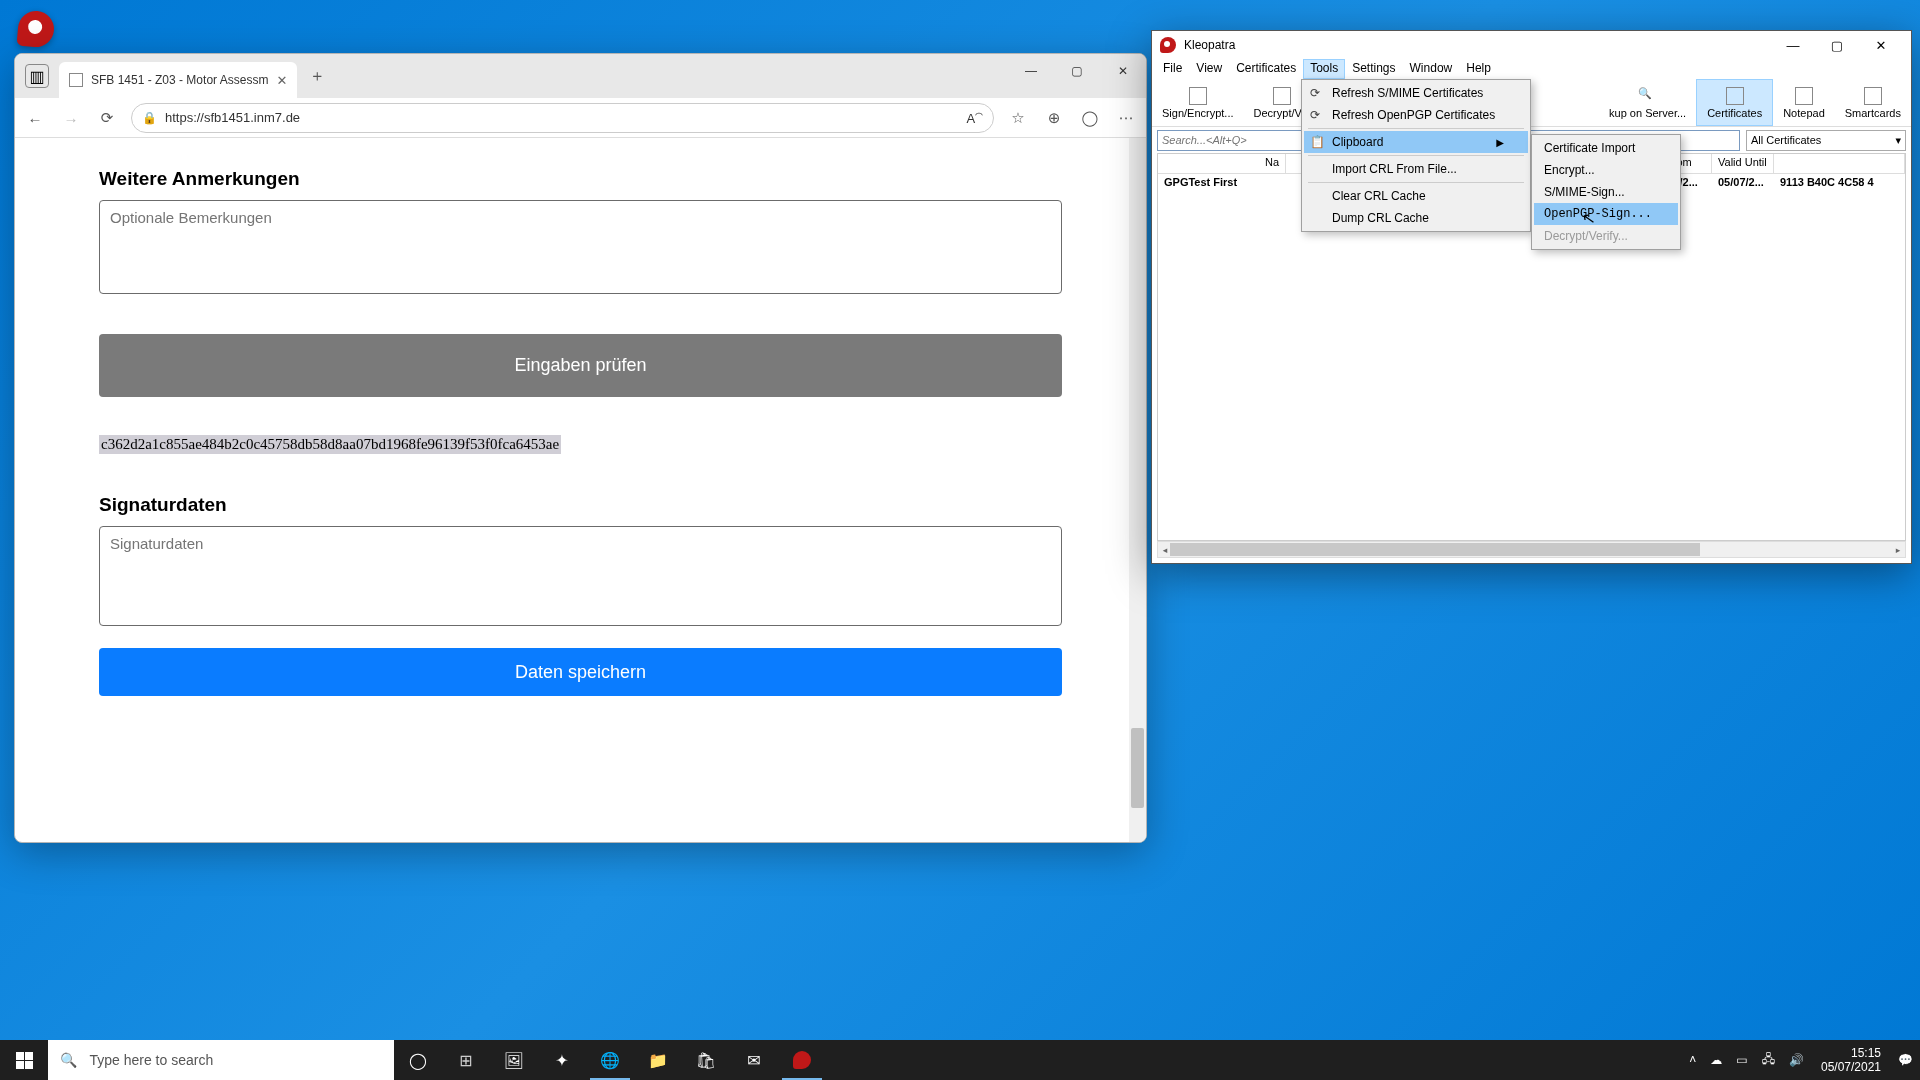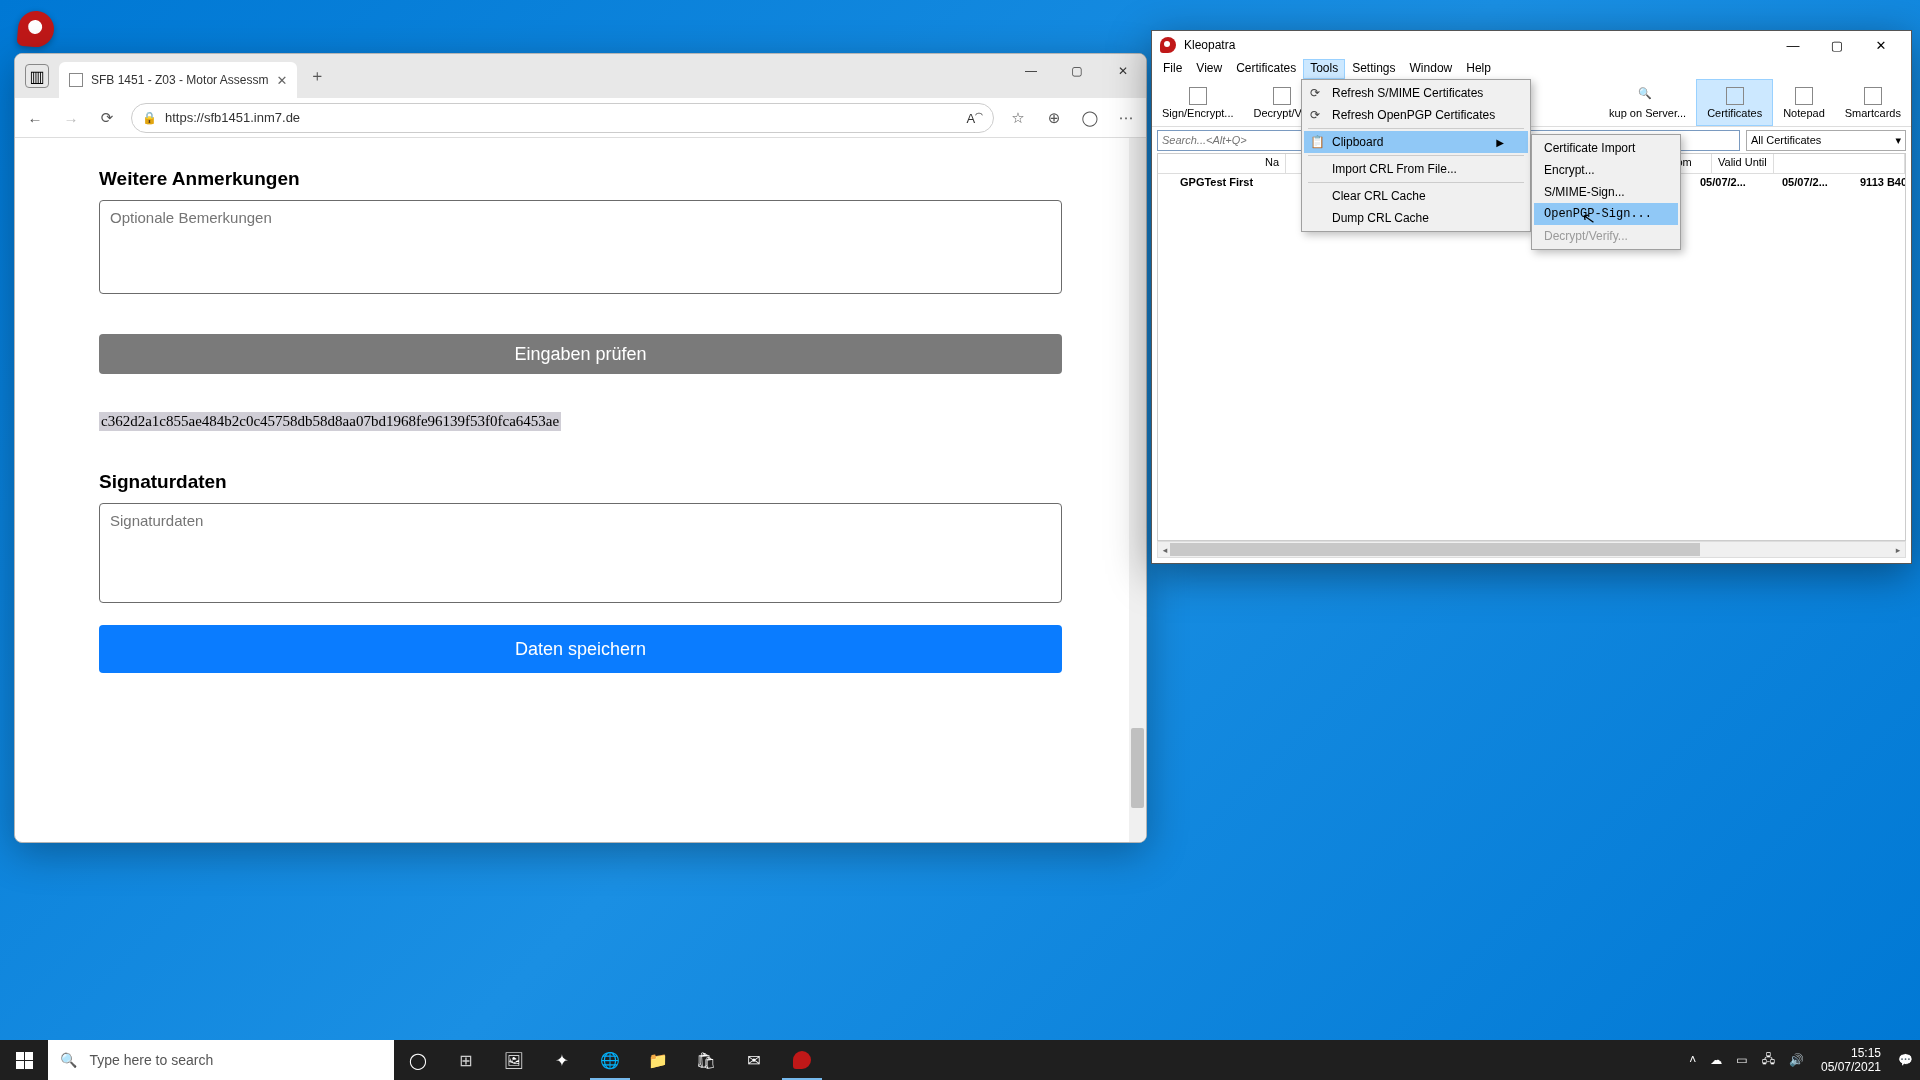--- a/index.html
+++ b/index.html
@@ -30,21 +30,21 @@
 
 .edge-nav { height:40px; display:flex; align-items:center; gap:12px; padding:0 8px; border-bottom:1px solid #ddd; }
 .edge-nav .ic { width:24px; height:24px; display:flex; align-items:center; justify-content:center; color:#555; font-size:15px; }
 .edge-url { flex:1; height:30px; border:1px solid #ccc; border-radius:15px; display:flex; align-items:center; padding:0 10px; font-size:13px; color:#333; gap:8px; }
 .edge-url .lock { font-size:12px; }
 
 .edge-page { flex:1; overflow:auto; padding:30px 84px 10px 84px; position:relative; }
 .edge-page h3 { font-size:19px; font-weight:600; margin-bottom:10px; }
 .edge-page textarea { width:100%; height:94px; border:1px solid #6b6b6b; border-radius:4px; padding:8px 10px; font-size:15px; resize:none; font-family:inherit; }
 .edge-page textarea.sig { height:100px; }
-.btn-grey { width:100%; height:40px; background:#7a7a7a; color:#fff; border:none; border-radius:4px; font-size:18px; margin-top:36px; }
+.btn-grey { width:100%; height:63px; background:#7a7a7a; color:#fff; border:none; border-radius:4px; font-size:18px; margin-top:36px; }
 .fingerprint { display:inline-block; background:#d0ced6; font-family:Liberation Serif, serif; font-size:15px; padding:1px 2px; margin-top:2px; }
 .btn-blue { width:100%; height:48px; background:#0a7cff; color:#fff; border:none; border-radius:4px; font-size:18px; margin-top:18px; }
 .spacer { height:28px; }
 .edge-scroll { position:absolute; right:0; top:0; bottom:0; width:17px; background:#f0f0f0; }
 .edge-scroll .thumb { position:absolute; left:2px; right:2px; top:590px; height:80px; background:#c0c0c0; border-radius:2px; }
 
 
 .kleo { position:absolute; left:1151px; top:30px; width:761px; height:534px; background:#fff; border:1px solid #555; box-shadow:0 10px 40px rgba(0,0,0,0.4); display:flex; flex-direction:column; }
 .kleo-title { height:28px; display:flex; align-items:center; padding:0 8px; font-size:12px; }
 .kleo-title .logo { width:16px; height:16px; background:#c01818; border-radius:50% 50% 50% 3px; margin-right:8px; position:relative;}
@@ -58,21 +58,21 @@
 .kleo-tb .tbtn { display:flex; flex-direction:column; align-items:center; justify-content:center; font-size:11px; padding:2px 10px; gap:2px; white-space:nowrap; }
 .kleo-tb .tbtn.active { background:#cce8ff; border:1px solid #99d1ff; }
 .kleo-tb .tic { width:18px; height:18px; border:1px solid #888; }
 .kleo-search-row { height:26px; display:flex; align-items:center; padding:3px 5px; gap:6px; }
 .kleo-search { flex:1; height:21px; border:1px solid #7a9ac0; font-size:11px; padding:0 4px; font-style:italic; color:#777; }
 .kleo-combo { width:160px; height:21px; border:1px solid #aaa; font-size:11px; padding:0 4px; background:#fff; display:flex; align-items:center; justify-content:space-between; }
 .kleo-list { flex:1; border:1px solid #ccc; margin:0 5px; font-size:11px; position:relative; overflow:hidden; }
 .kleo-head { height:20px; background:#fff; border-bottom:1px solid #ddd; display:flex; }
 .kleo-head span { padding:2px 6px; border-right:1px solid #ddd; white-space:nowrap; overflow:hidden; }
 .kleo-row { height:18px; display:flex; font-size:11px; }
-.kleo-row span { padding:2px 6px; white-space:nowrap; overflow:hidden;margin-left:16px; }
+.kleo-row span { padding:2px 6px; white-space:nowrap; overflow:hidden; }
 .kleo-row span.bold { font-weight:bold; }
 .kleo-hscroll { height:17px; background:#f0f0f0; margin:0 5px 5px 5px; position:relative; border:1px solid #ddd;}
 .kleo-hscroll .th { position:absolute; left:12px; top:1px; bottom:1px; width:530px; background:#c8c8c8; }
 .kleo-hscroll .ar { position:absolute; top:0; bottom:0; width:14px; display:flex;align-items:center;justify-content:center;font-size:9px;color:#666;}
 
 
 .tools-menu { position:absolute; left:1301px; top:79px; width:230px; background:#f0f0f0; border:1px solid #a0a0a0; box-shadow:3px 3px 8px rgba(0,0,0,0.25); font-size:12px; padding:2px; z-index:50; }
 .tools-menu .mi { height:22px; display:flex; align-items:center; padding:0 24px 0 28px; position:relative; }
 .tools-menu .mi .mic { position:absolute; left:6px; font-size:12px; color:#444; }
 .tools-menu .mi.hl { background:#90c8f6; }

